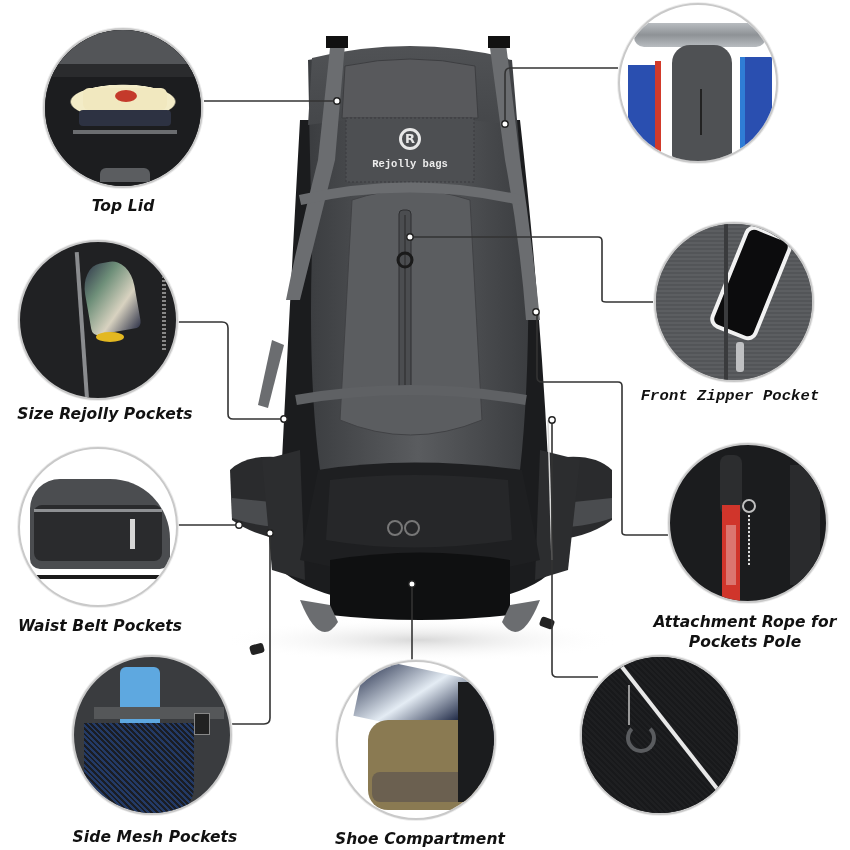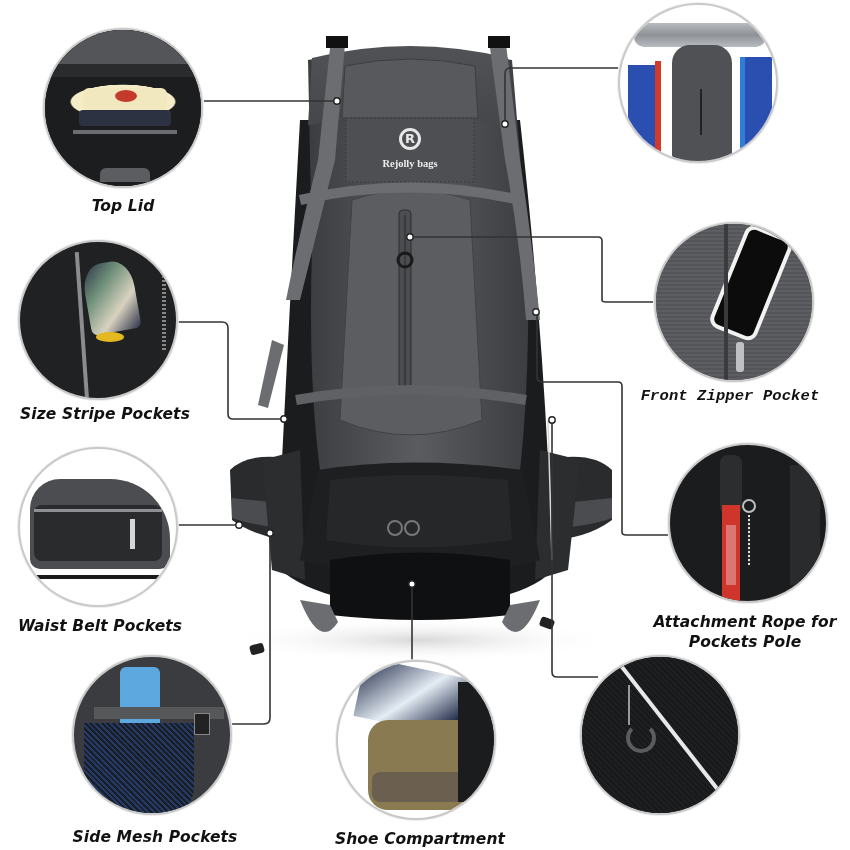--- a/index.html
+++ b/index.html
@@ -123,21 +123,21 @@
       <circle cx="270" cy="533" r="3.2"></circle>
       <circle cx="536" cy="312" r="3.2"></circle>
       <circle cx="552" cy="420" r="3.2"></circle>
       <circle cx="412" cy="584" r="3.2"></circle>
     </g>
   </svg>
 
   <div style="position:absolute; left:390px; top:126px; width:40px; height:26px; display:flex; align-items:center; justify-content:center;">
     <div style="width:22px; height:22px; border-radius:50%; border:3px solid #e8e8e8; color:#e8e8e8; font-weight:bold; font-size:13px; line-height:16px; text-align:center; font-family:'DejaVu Sans',sans-serif;">R</div>
   </div>
-  <div style="position:absolute; left:360px; top:158px; width:100px; text-align:center; color:#ececec; font-size:10.5px; font-weight:bold; font-family:Liberation Serif, serif;">Rejolly bags</div>
+  <div style="position:absolute; left:360px; top:158px; width:100px; text-align:center; color:#ececec; font-size:10.5px; font-weight:bold; font-family:Liberation Mono, monospace;">Rejolly bags</div>
 
   <div class="callout-circle" style="left:43px; top:28px; width:160px; height:160px; background:#1d1e20;">
     <div class="fill" style="background:
         radial-gradient(ellipse 55% 18% at 50% 46%, #f3ecc7 60%, transparent 62%),
         linear-gradient(#535558 0 22%, #2a2b2d 22% 30%, transparent 30%),
         #1c1d1f;"></div>
     <div style="position:absolute; left:38px; top:58px; width:84px; height:22px; background:#f1e8bf; border-radius:6px;"></div>
     <div style="position:absolute; left:70px; top:60px; width:22px; height:12px; background:#c43a2b; border-radius:50%;"></div>
     <div style="position:absolute; left:34px; top:80px; width:92px; height:16px; background:#2d3242; border-radius:4px;"></div>
     <div style="position:absolute; left:28px; top:100px; width:104px; height:4px; background:#6b6d70;"></div>
@@ -154,21 +154,21 @@
     <div style="position:absolute; left:35px; top:56px; width:6px; height:96px; background:#d23a2a;"></div>
     <div style="position:absolute; left:120px; top:52px; width:5px; height:96px; background:#2f7dd6;"></div>
   </div>
 
   <div class="callout-circle" style="left:18px; top:240px; width:160px; height:160px; background:#202123;">
     <div style="position:absolute; left:60px; top:10px; width:4px; height:150px; background:#8a8c8f; transform:rotate(-4deg);"></div>
     <div style="position:absolute; left:66px; top:20px; width:50px; height:70px; background:linear-gradient(135deg,#2b3047,#6e8f79,#d8d2c0,#2b3047); border-radius:40% 40% 10% 10%; transform:rotate(-10deg);"></div>
     <div style="position:absolute; left:76px; top:90px; width:28px; height:10px; background:#e3b821; border-radius:50%;"></div>
     <div style="position:absolute; left:142px; top:30px; width:4px; height:80px; background:repeating-linear-gradient(#888 0 2px, #222 2px 4px);"></div>
   </div>
-  <div class="label" style="left:0px; top:404px; width:210px;">Size Stripe Pockets</div>
+  <div class="label" style="left:0px; top:404px; width:210px;">Size Rejolly Pockets</div>
 
   <div class="callout-circle" style="left:654px; top:222px; width:160px; height:160px; background:#5a5c5f;">
     <div class="fill" style="background:repeating-linear-gradient(0deg,#5c5e61 0 2px,#535558 2px 4px);"></div>
     <div style="position:absolute; left:70px; top:4px; width:50px; height:110px; background:#0c0c0d; border:4px solid #f2f2f2; border-radius:10px; transform:rotate(22deg);"></div>
     <div style="position:absolute; left:68px; top:0; width:4px; height:160px; background:#3a3b3d;"></div>
     <div style="position:absolute; left:80px; top:118px; width:8px; height:30px; background:#bfc0c2; border-radius:3px;"></div>
   </div>
   <div class="label" style="left:630px; top:386px; width:200px;font-family:Liberation Mono, monospace;">Front Zipper Pocket</div>
 
   <div class="callout-circle" style="left:18px; top:447px; width:160px; height:160px; background:#ffffff;">

